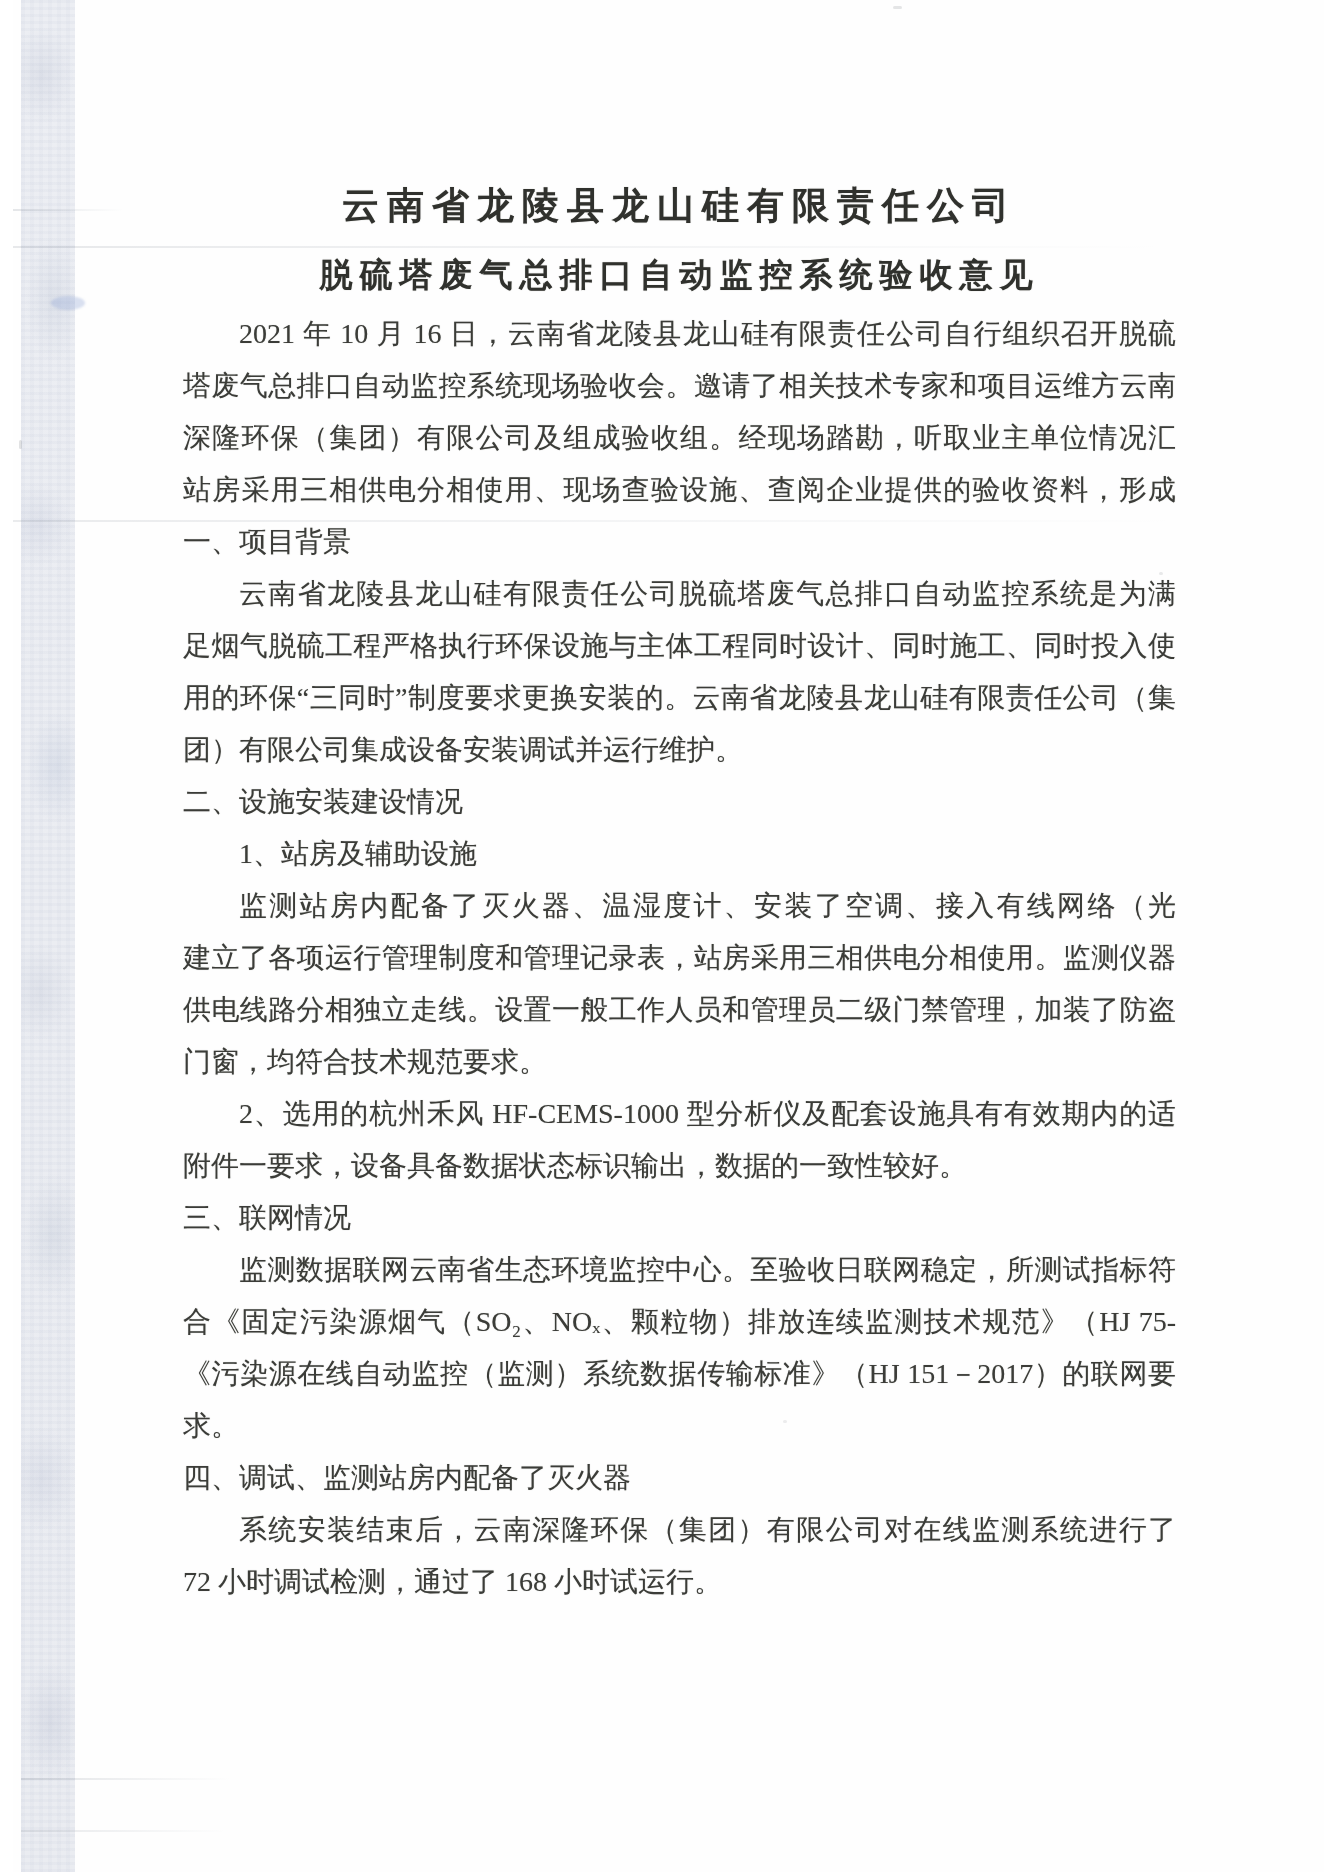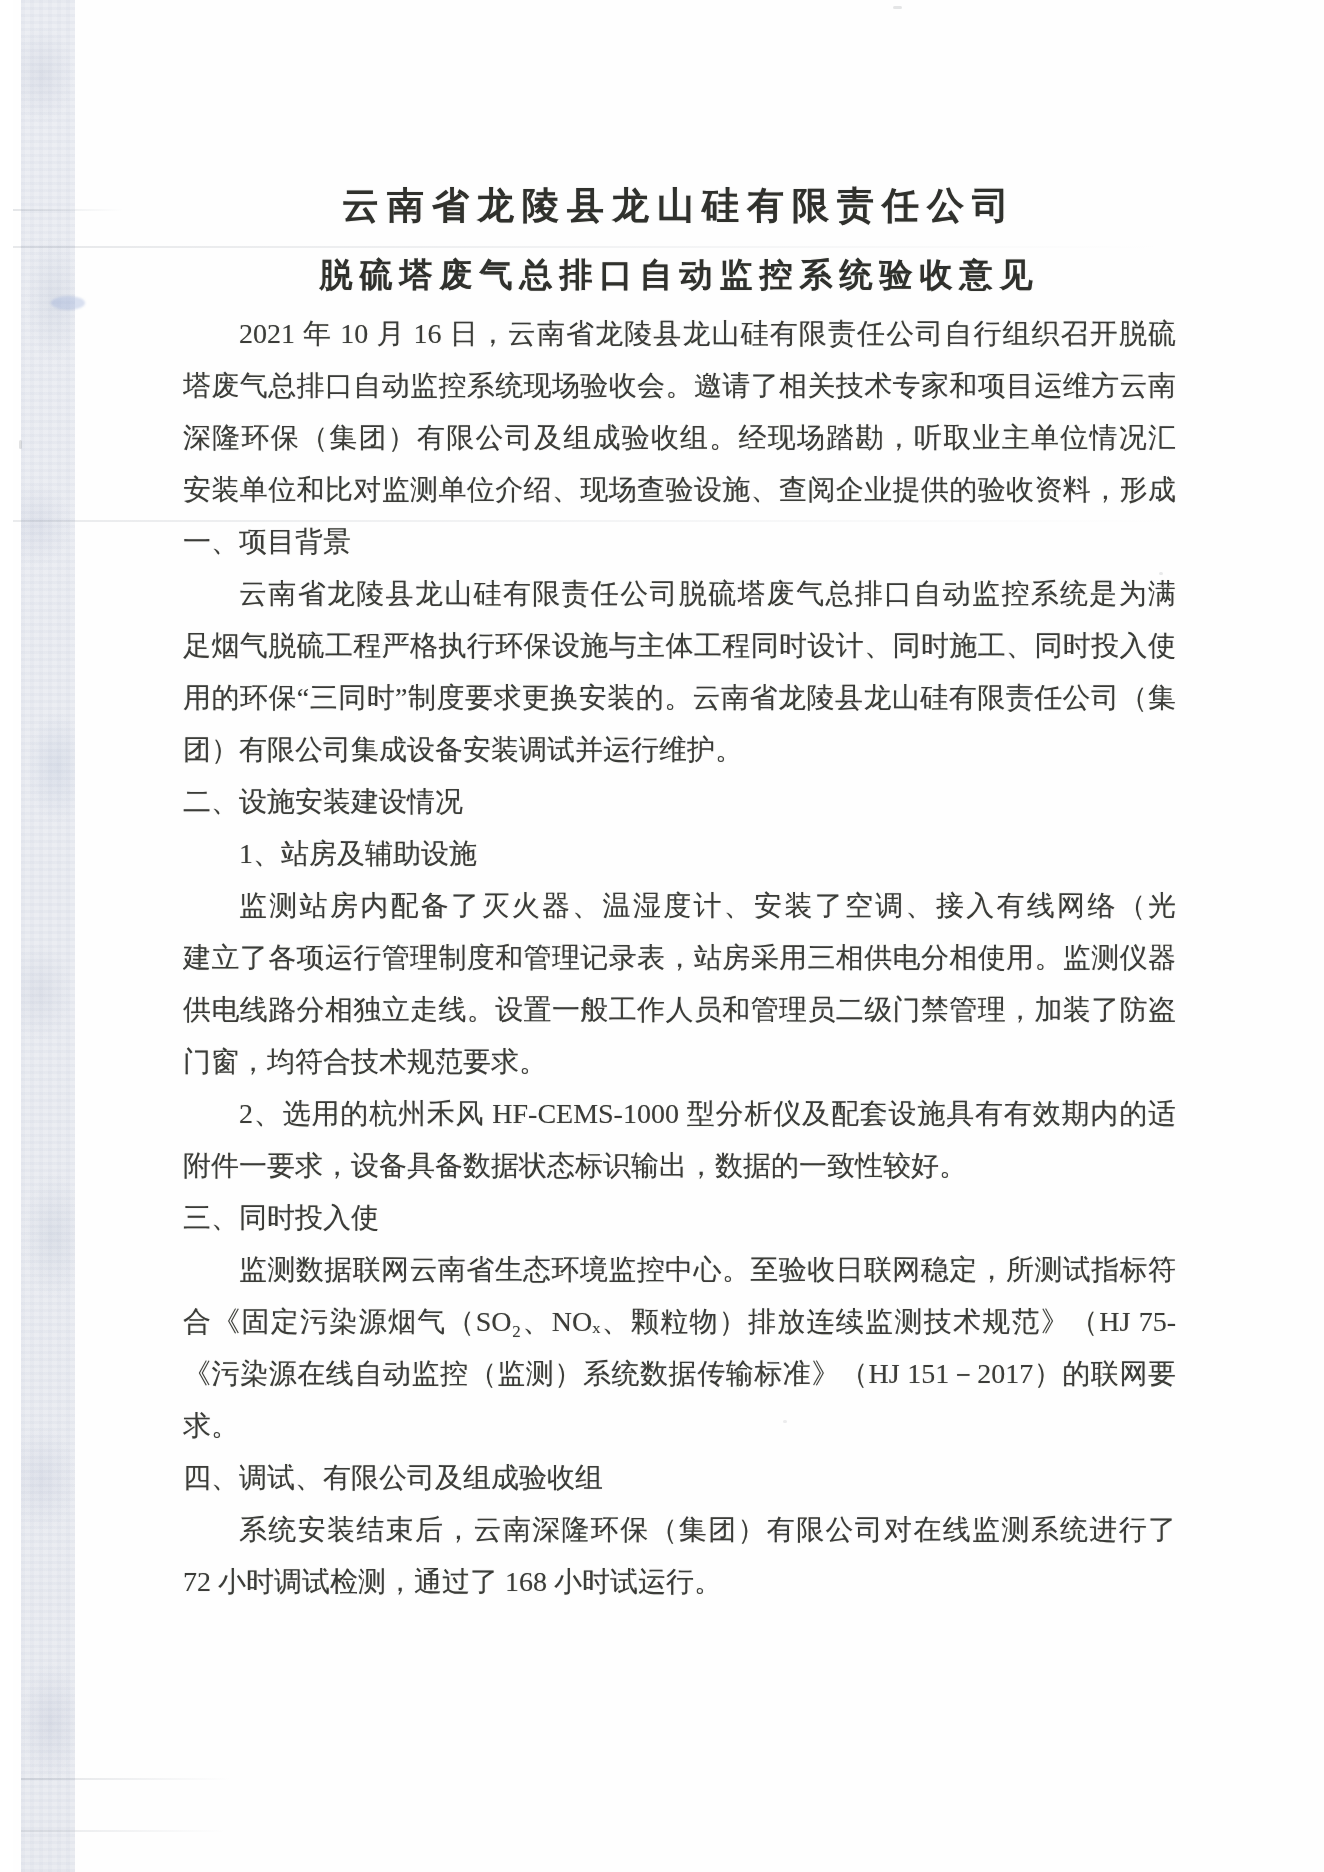--- a/index.html
+++ b/index.html
@@ -118,37 +118,37 @@
   <div class="speck" style="left:1146px; top:572px; width:4px; height:3px; opacity:.3;"></div>
   <div class="speck" style="left:770px; top:1420px; width:4px; height:3px; opacity:.25;"></div>
 
   <div class="doc-title t1">云南省龙陵县龙山硅有限责任公司</div>
   <div class="doc-title t2">脱硫塔废气总排口自动监控系统验收意见</div>
 
   <div class="doc-body">
       <div class="line indent fill">2021 年 10 月 16 日，云南省龙陵县龙山硅有限责任公司自行组织召开脱硫</div>
       <div class="line fill">塔废气总排口自动监控系统现场验收会。邀请了相关技术专家和项目运维方云南</div>
       <div class="line fill">深隆环保（集团）有限公司及组成验收组。经现场踏勘，听取业主单位情况汇报、</div>
-      <div class="line fill">安装单位和比对监测单位介绍、现场查验设施、查阅企业提供的验收资料，形成</div>
+      <div class="line fill">站房采用三相供电分相使用、现场查验设施、查阅企业提供的验收资料，形成</div>
       <div class="line">一、项目背景</div>
       <div class="line indent fill">云南省龙陵县龙山硅有限责任公司脱硫塔废气总排口自动监控系统是为满</div>
       <div class="line fill">足烟气脱硫工程严格执行环保设施与主体工程同时设计、同时施工、同时投入使</div>
       <div class="line fill">用的环保“三同时”制度要求更换安装的。云南省龙陵县龙山硅有限责任公司（集</div>
       <div class="line">团）有限公司集成设备安装调试并运行维护。</div>
       <div class="line">二、设施安装建设情况</div>
       <div class="line indent">1、站房及辅助设施</div>
       <div class="line indent fill">监测站房内配备了灭火器、温湿度计、安装了空调、接入有线网络（光纤）、</div>
       <div class="line fill">建立了各项运行管理制度和管理记录表，站房采用三相供电分相使用。监测仪器</div>
       <div class="line fill">供电线路分相独立走线。设置一般工作人员和管理员二级门禁管理，加装了防盗</div>
       <div class="line">门窗，均符合技术规范要求。</div>
       <div class="line indent fill">2、选用的杭州禾风 HF-CEMS-1000 型分析仪及配套设施具有有效期内的适用</div>
       <div class="line">附件一要求，设备具备数据状态标识输出，数据的一致性较好。</div>
-      <div class="line">三、同时投入使</div>
+      <div class="line">三、联网情况</div>
       <div class="line indent fill">监测数据联网云南省生态环境监控中心。至验收日联网稳定，所测试指标符</div>
       <div class="line fill">合《固定污染源烟气（SO₂、NOₓ、颗粒物）排放连续监测技术规范》（HJ 75-2017）、</div>
       <div class="line fill">《污染源在线自动监控（监测）系统数据传输标准》（HJ 151－2017）的联网要</div>
       <div class="line">求。</div>
-      <div class="line">四、调试、有限公司及组成验收组</div>
+      <div class="line">四、调试、监测站房内配备了灭火器</div>
       <div class="line indent fill">系统安装结束后，云南深隆环保（集团）有限公司对在线监测系统进行了</div>
       <div class="line">72 小时调试检测，通过了 168 小时试运行。</div>
     </div>
 
 </div>
 
 </body></html>

